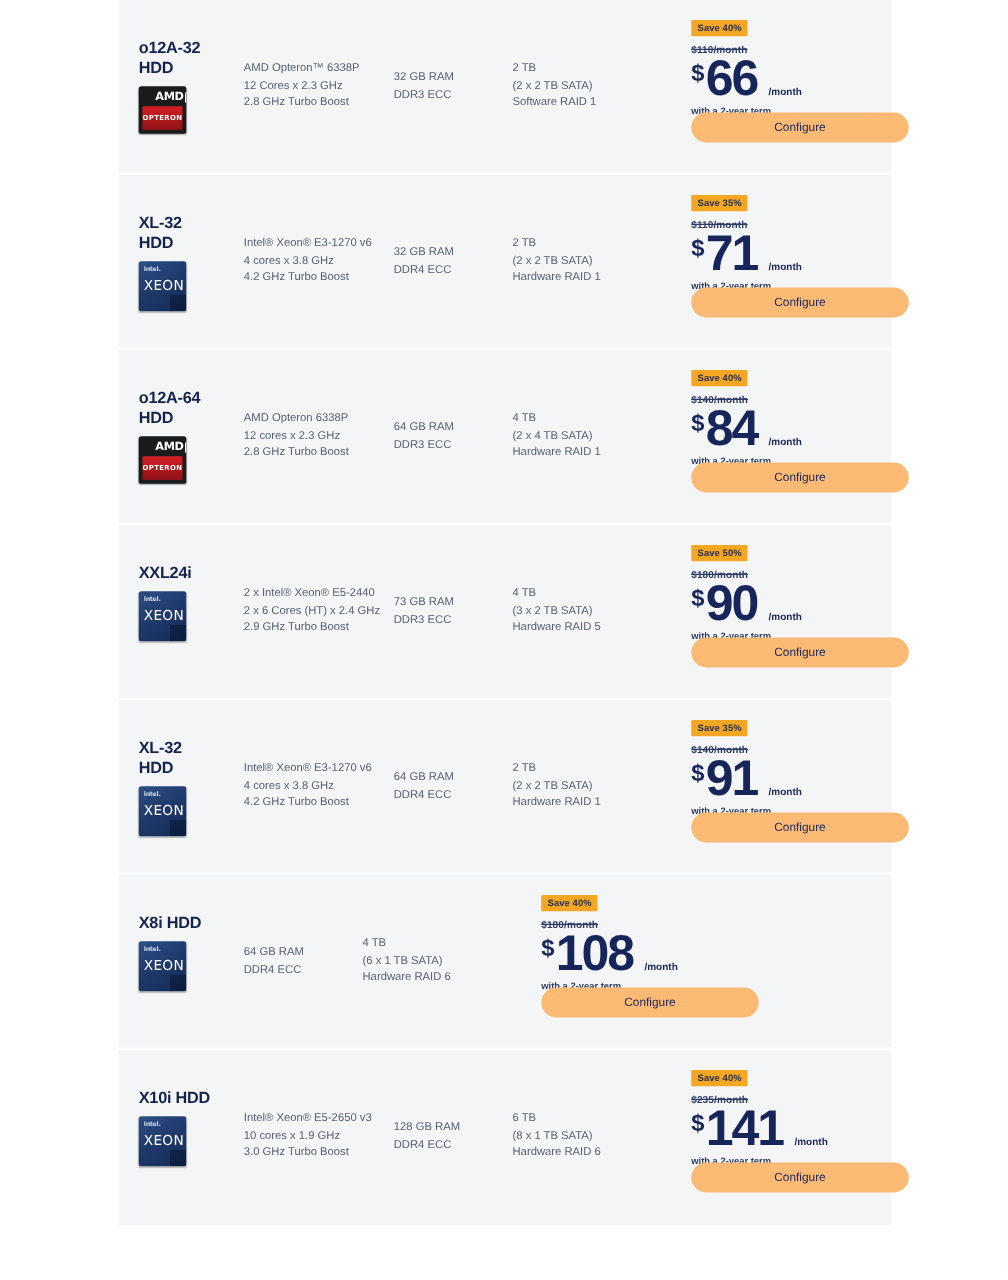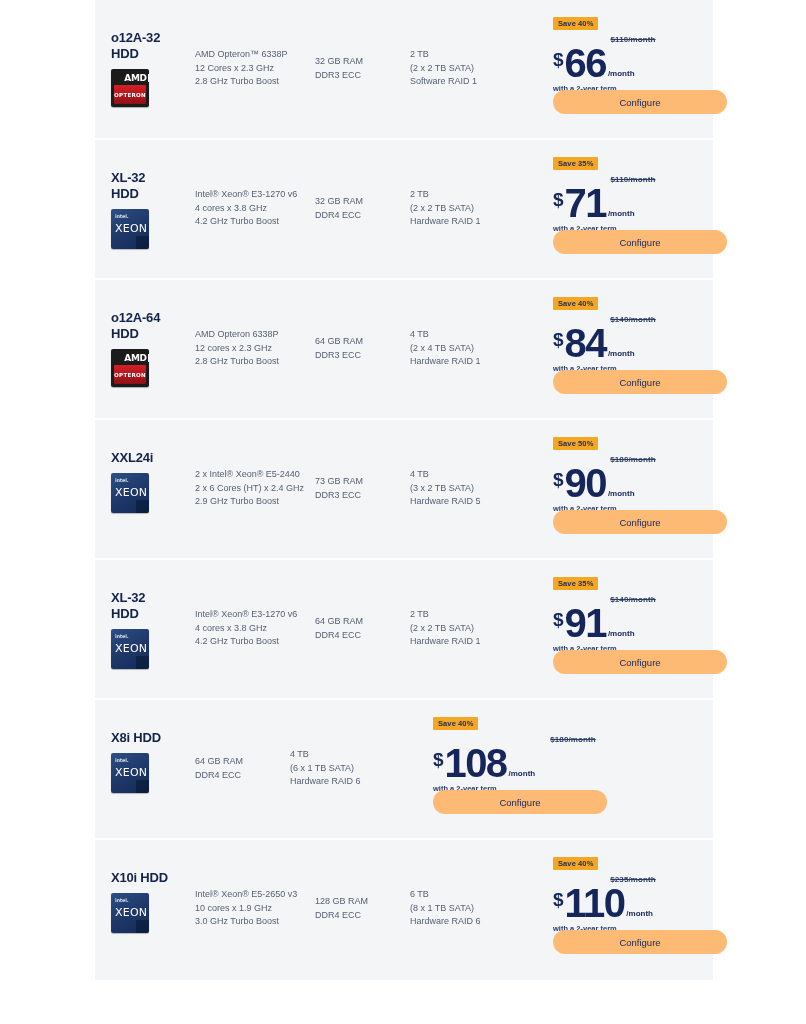--- a/index.html
+++ b/index.html
@@ -152,21 +152,20 @@
     letter-spacing: 0.1px;
     line-height: 1.2;
   }
   .old-price {
     margin-top: 5px;
     font-size: 8px;
     font-weight: bold;
     color: #2b3b63;
     text-decoration: line-through;
     letter-spacing: 0.1px;
-    text-align: center;
   }
   .price-line {
     margin-top: 1px;
     display: flex;
     align-items: flex-end;
     line-height: 1;
   }
   .price-currency {
     font-size: 19px;
     font-weight: bold;
@@ -179,21 +178,21 @@
     font-size: 40px;
     font-weight: bold;
     color: #16255a;
     letter-spacing: -1.6px;
     line-height: 0.92;
   }
   .price-per {
     font-size: 8px;
     font-weight: bold;
     color: #16255a;
-    margin-left: 2px;
+    margin-left: 9px;
     position: relative;
     top: -4px;
   }
   .price-term {
     margin-top: 2px;
     font-size: 7.5px;
     font-weight: bold;
     color: #2b3b63;
   }
   .configure-btn {
@@ -447,20 +446,20 @@
           <div class="spec-line">128 GB RAM</div>
           <div class="spec-line">DDR4 ECC</div>
         </div>
         <div class="col-disk">
           <div class="spec-line">6 TB</div>
           <div class="spec-line">(8 x 1 TB SATA)</div>
           <div class="spec-line">Hardware RAID 6</div>
         </div>
         <div class="col-price"><div class="save-badge">Save 40%</div><div class="old-price">$235/month</div><div class="price-line">
             <span class="price-currency">$</span>
-            <span class="price-amount">110</span>
+            <span class="price-amount">141</span>
             <span class="price-per">/month</span>
           </div><div class="price-term">with a 2-year term</div><button class="configure-btn">Configure</button></div>
       </div>
     </div>
 
 
 </div>
 
 </body></html>

